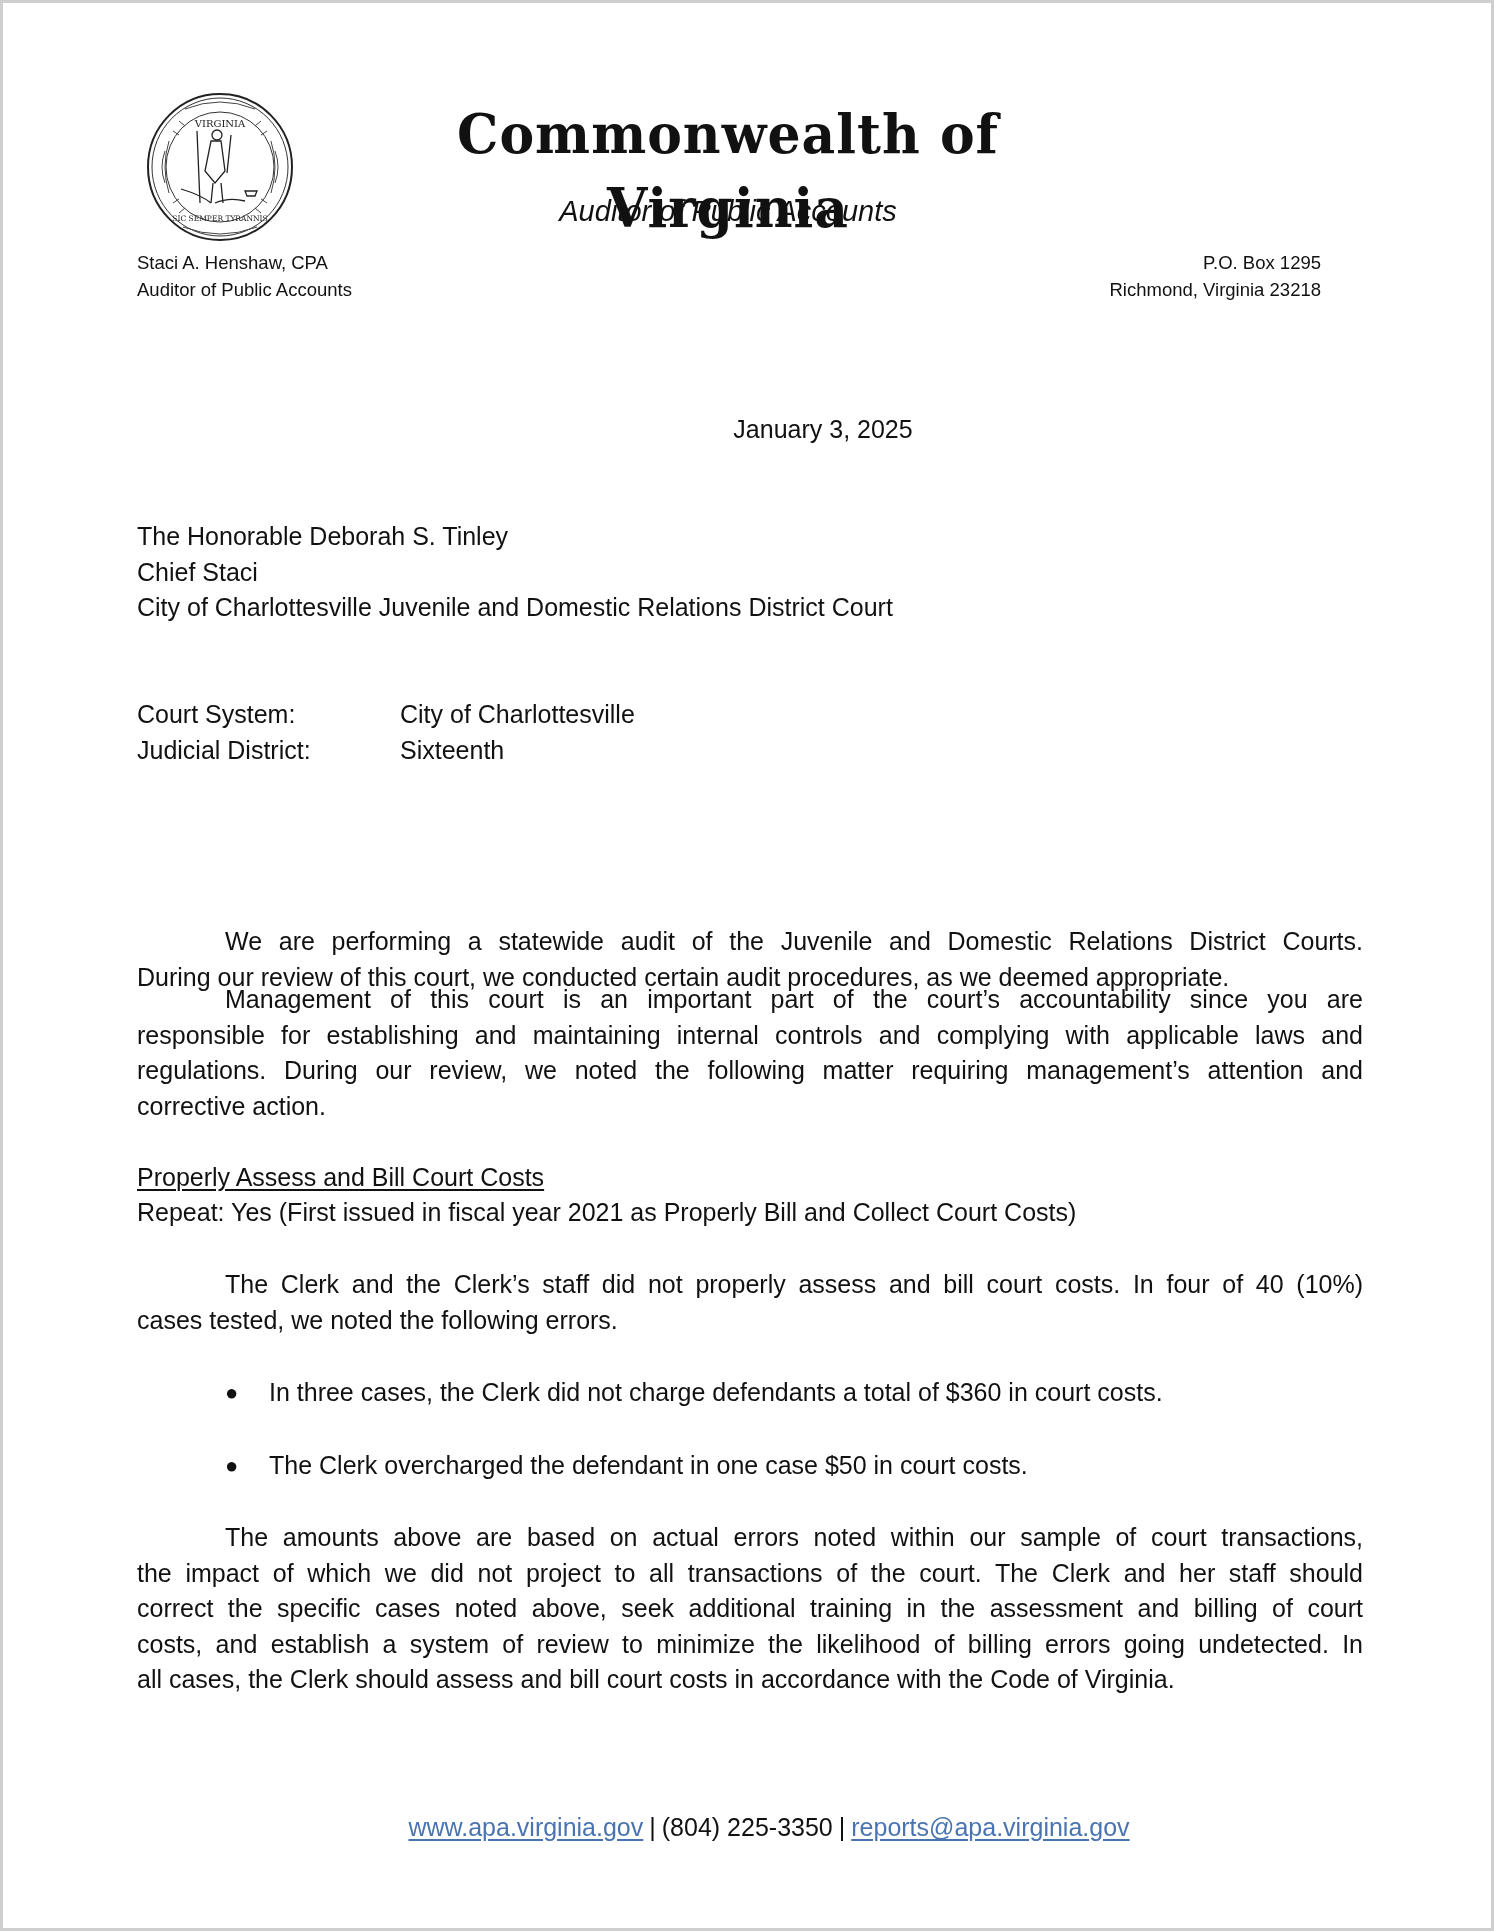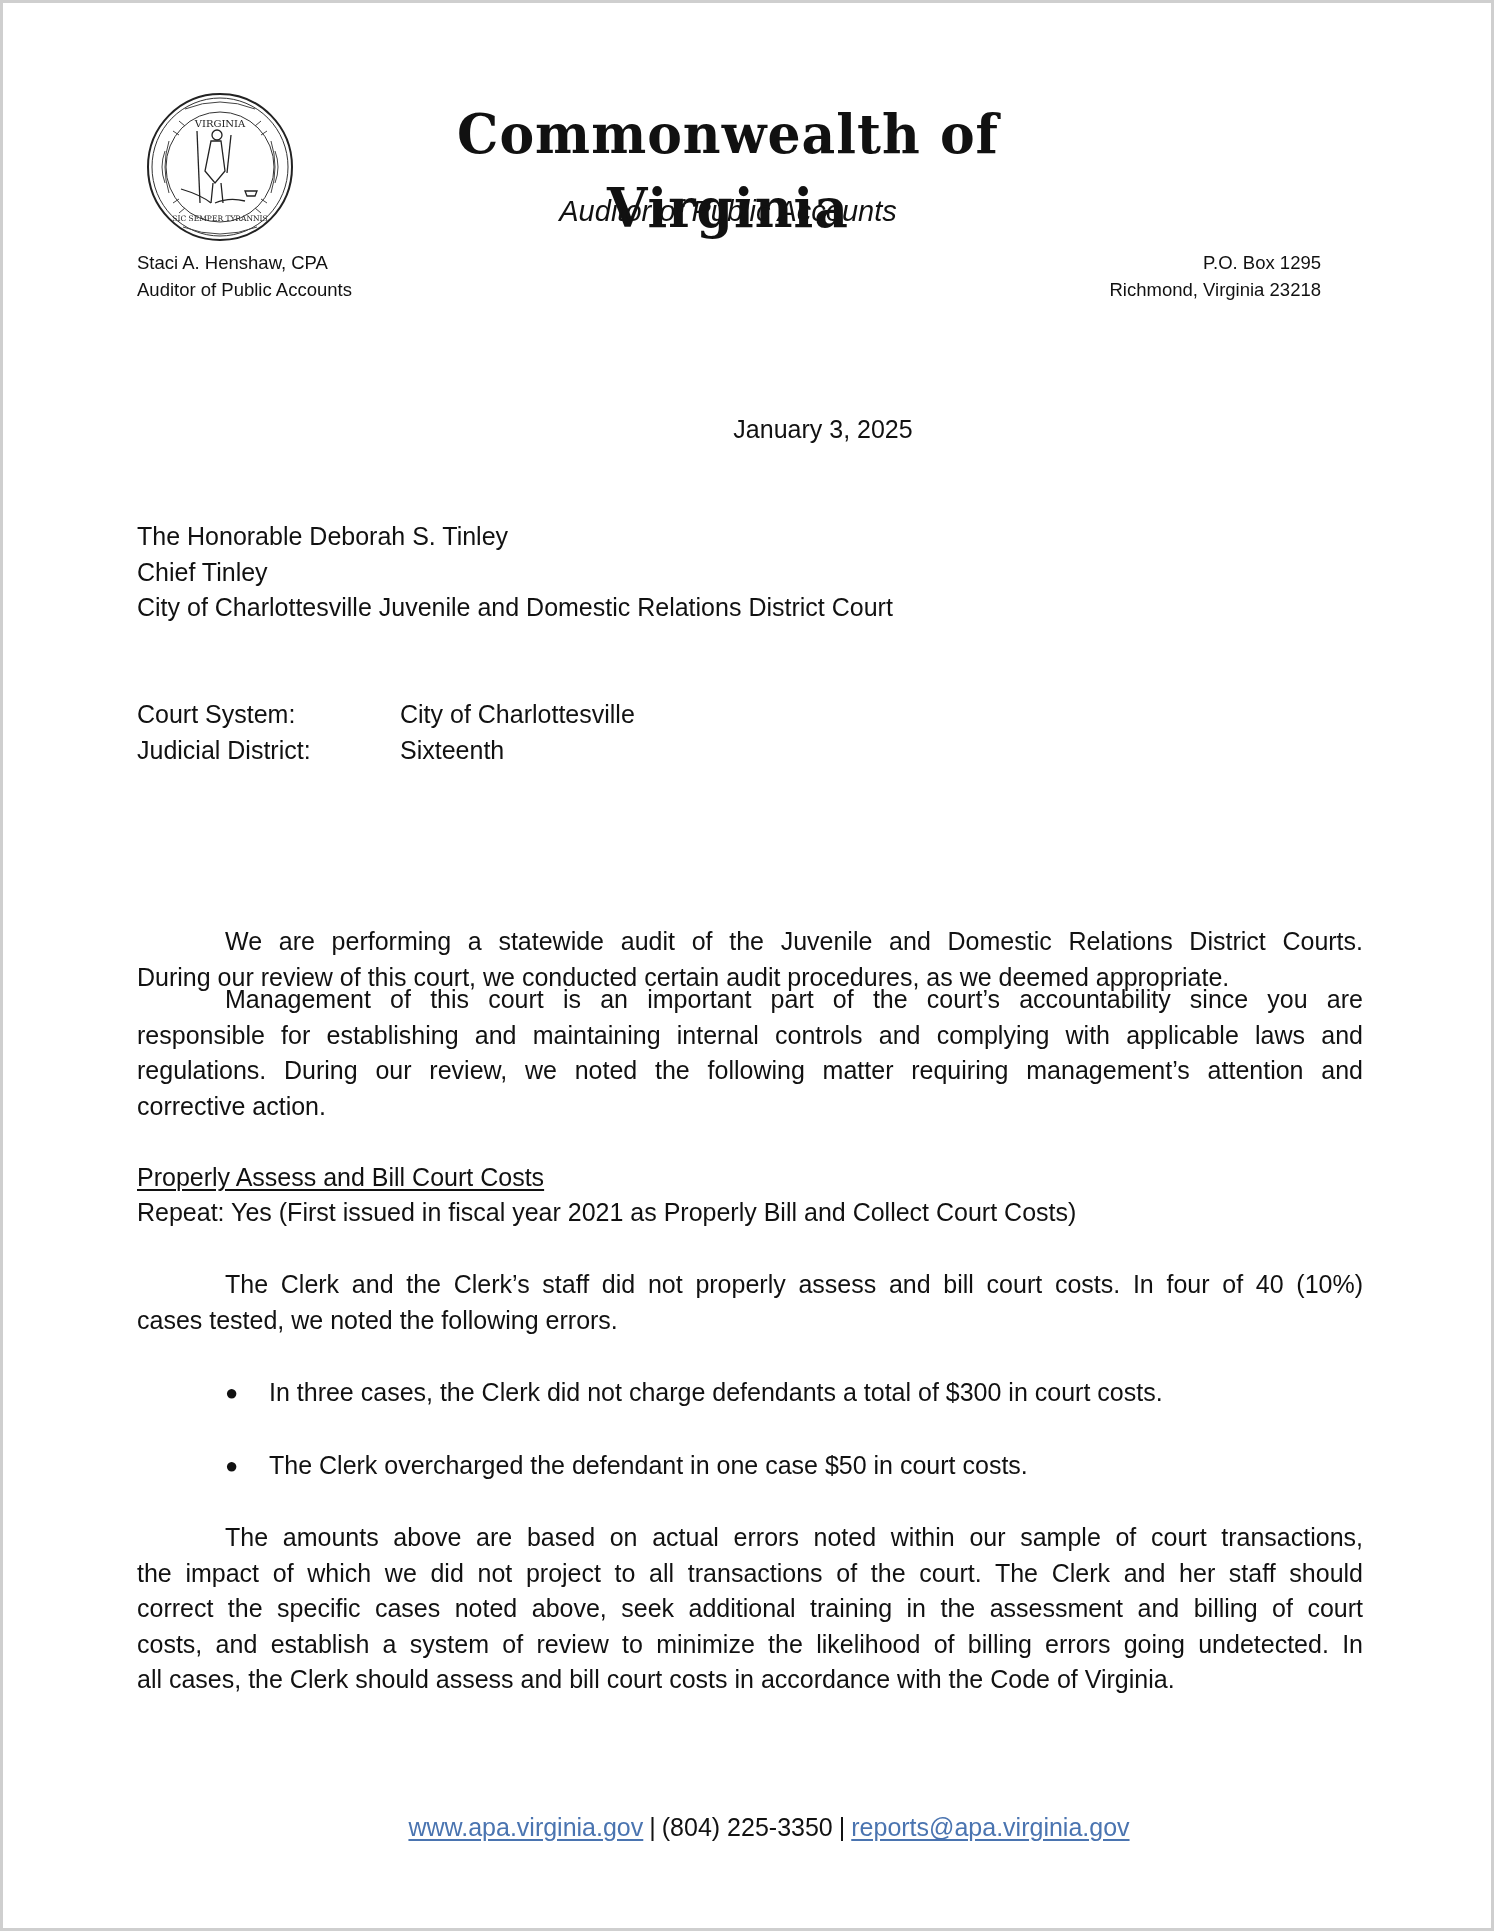--- a/index.html
+++ b/index.html
@@ -83,21 +83,21 @@
   </div>
   <div class="hdr-right">
     <div>P.O. Box 1295</div>
     <div>Richmond, Virginia 23218</div>
   </div>
 
   <div class="date body-text">January 3, 2025</div>
 
   <div class="recipient body-text">
     <div>The Honorable Deborah S. Tinley</div>
-    <div>Chief Tinley</div>
+    <div>Chief Staci</div>
     <div>City of Charlottesville Juvenile and Domestic Relations District Court</div>
   </div>
 
   <div class="audit-info body-text">
     <div class="audit-row">
       <span class="audit-label">Court System:</span>
       <span>City of Charlottesville</span>
     </div>
     <div class="audit-row">
       <span class="audit-label">Judicial District:</span>
@@ -120,21 +120,21 @@
   <div class="heading body-text">Properly Assess and Bill Court Costs</div>
   <div class="repeat body-text">Repeat: Yes (First issued in fiscal year 2021 as Properly Bill and Collect Court Costs)</div>
 
   <div class="para body-text" style="top:1264px;">
     <span class="line indent">The Clerk and the Clerk’s staff did not properly assess and bill court costs.  In four of 40 (10%)</span>
     <span class="line last">cases tested, we noted the following errors.</span>
   </div>
 
   <div class="bullet-item body-text" style="top:1372px;">
     <span class="bullet-dot">●</span>
-    <span>In three cases, the Clerk did not charge defendants a total of $300 in court costs.</span>
+    <span>In three cases, the Clerk did not charge defendants a total of $360 in court costs.</span>
   </div>
   <div class="bullet-item body-text" style="top:1445px;">
     <span class="bullet-dot">●</span>
     <span>The Clerk overcharged the defendant in one case $50 in court costs.</span>
   </div>
 
   <div class="para body-text" style="top:1517px;">
     <span class="line indent">The amounts above are based on actual errors noted within our sample of court transactions,</span>
     <span class="line">the impact of which we did not project to all transactions of the court.  The Clerk and her staff should</span>
     <span class="line">correct the specific cases noted above, seek additional training in the assessment and billing of court</span>

